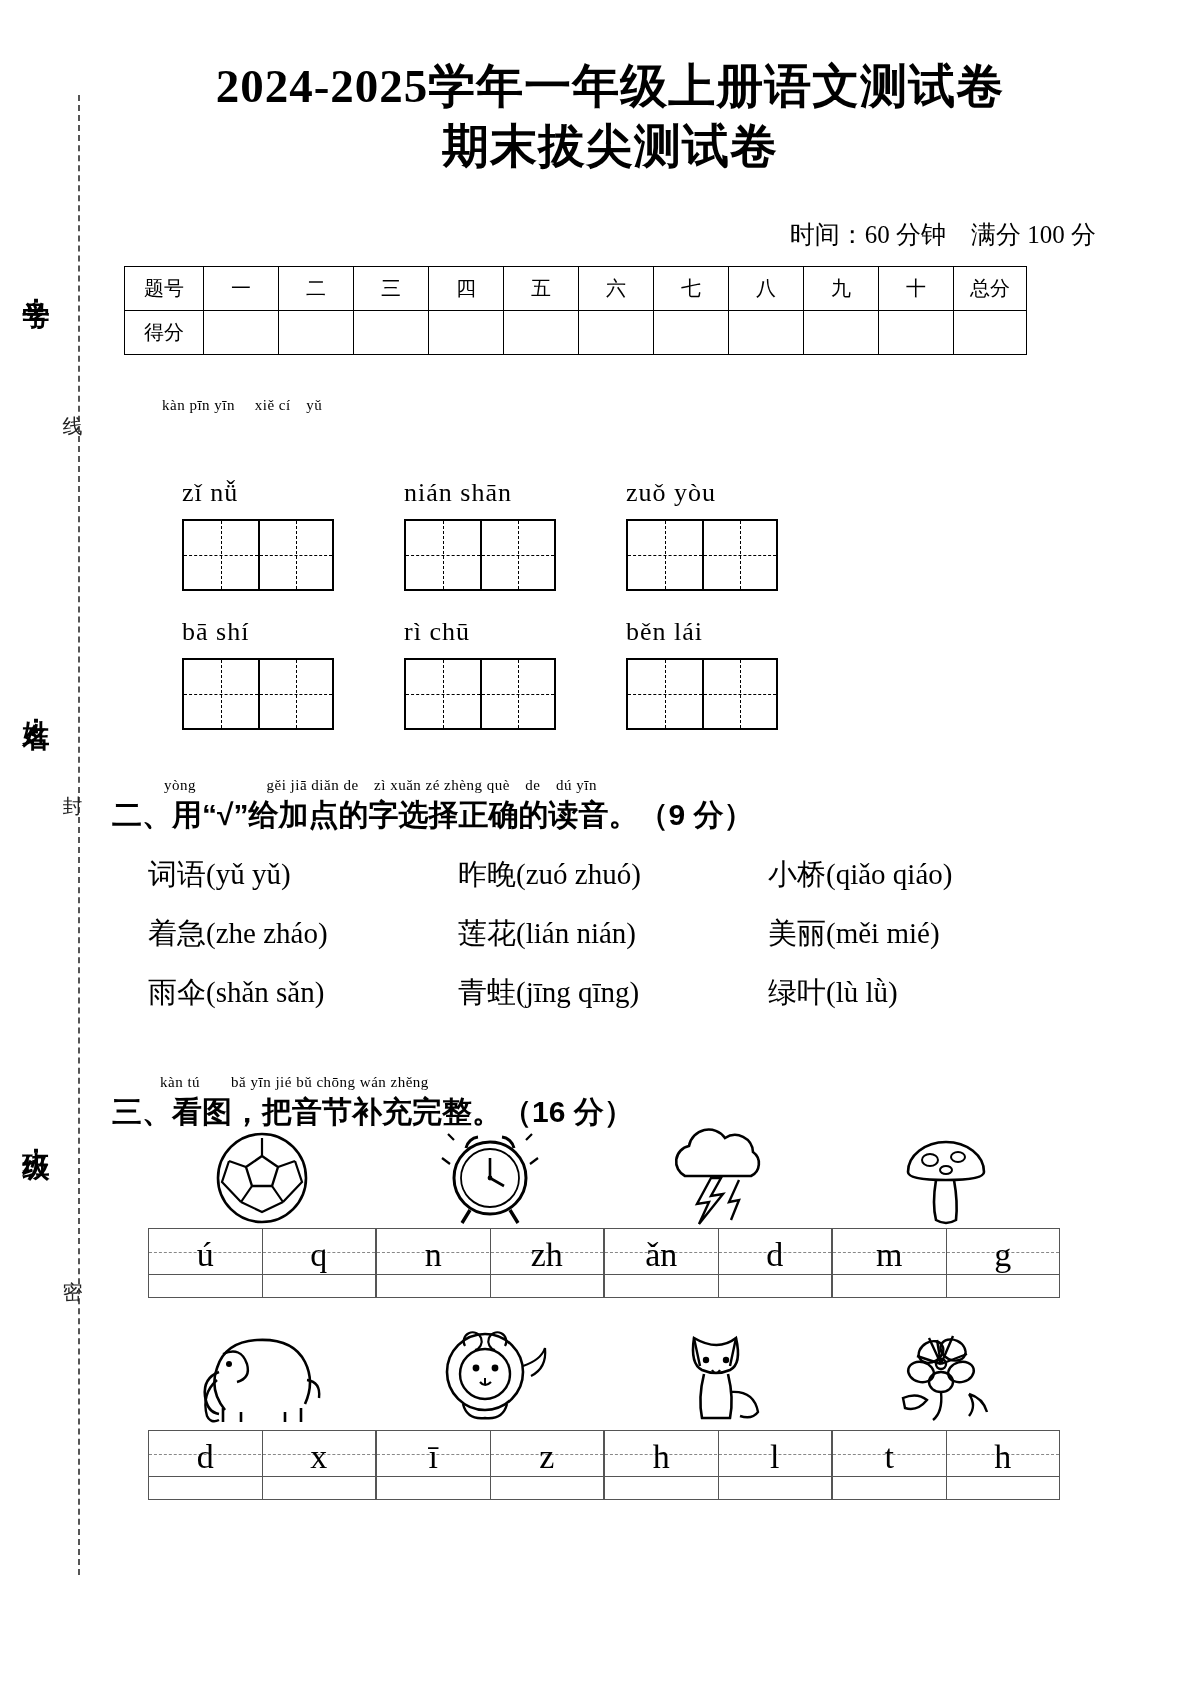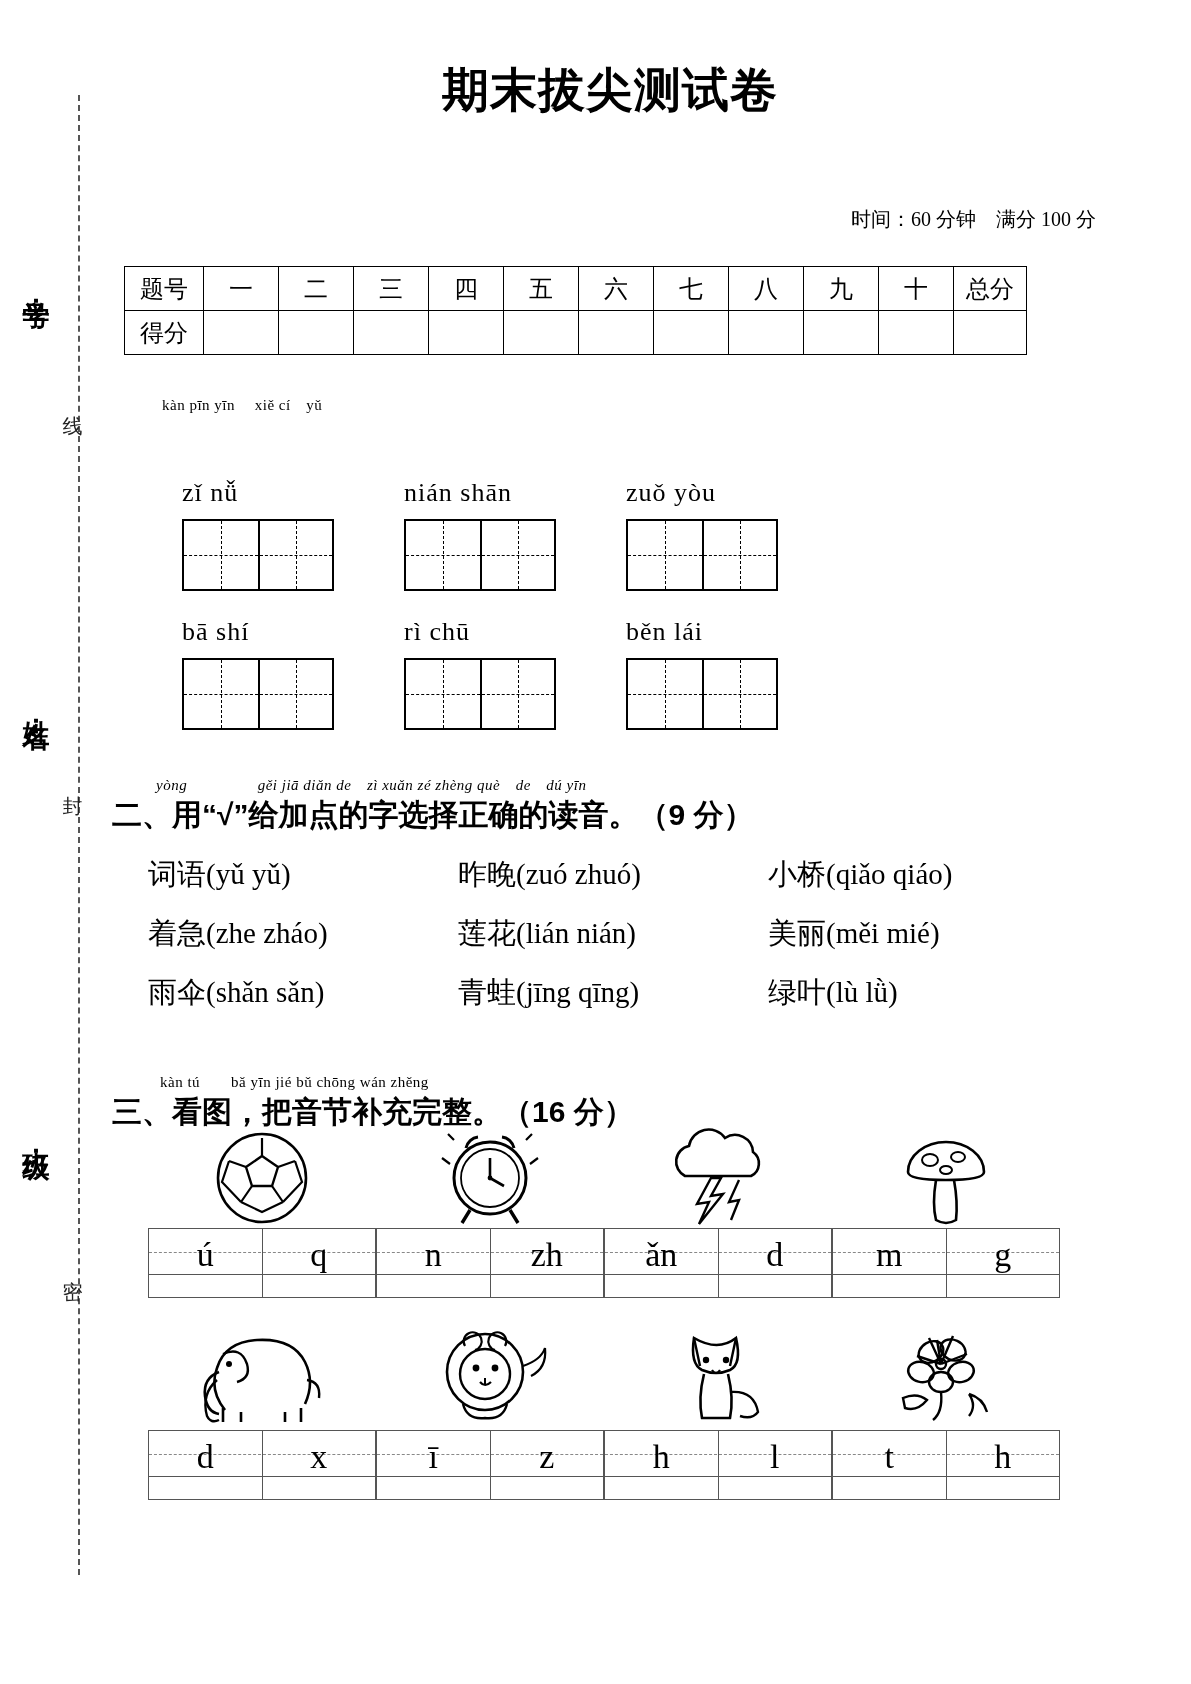--- a/index.html
+++ b/index.html
@@ -19,26 +19,26 @@
   .vlabel{font-size:27px;left:18px;}
   .vseal{font-size:20px;left:60px;color:#222;font-weight:normal;
      font-family:"Liberation Serif", serif;}
 
   
   .title-wrap{position:absolute;left:110px;top:58px;width:1000px;text-align:center;}
   .title1{font-family:"Liberation Serif", serif;font-weight:bold;font-size:47px;
     letter-spacing:1px;line-height:56px;white-space:nowrap;}
   .title2{font-family:"Liberation Serif", serif;font-weight:bold;font-size:47px;
     letter-spacing:1px;line-height:56px;margin-top:4px;}
-  .meta{position:absolute;right:95px;top:206px;font-size:20px;white-space:nowrap;}
+  .meta{position:absolute;right:95px;top:218px;font-size:25px;white-space:nowrap;}
 
   
   .score-table{position:absolute;left:124px;top:266px;border-collapse:collapse;}
   .score-table td{border:1.6px solid #000;height:43px;text-align:center;
-    font-size:24px;padding:0;margin-left:40px;}
+    font-size:20px;padding:0;margin-left:40px;}
   .sc-head{width:78px;}
   .sc-cell{width:74px;}
   .sc-total{width:72px;}
 
   
   .sec{position:absolute;left:112px;}
   .sec-head{position:relative;white-space:nowrap;}
   .pinyin-over{position:absolute;font-size:15px;font-family:"Liberation Serif",serif;
     letter-spacing:.5px;white-space:nowrap;top:-19px;text-align:right;}
   .sec-title{font-family:"Liberation Sans", sans-serif;font-weight:bold;
@@ -94,20 +94,21 @@
     <div class="dashline"></div>
     <div class="vtext vlabel" style="top:280px;">学号：</div>
     <div class="vtext vseal" style="top:400px;">线</div>
     <div class="vtext vlabel" style="top:700px;">姓名：</div>
     <div class="vtext vseal" style="top:780px;">封</div>
     <div class="vtext vlabel" style="top:1130px;">班级：</div>
     <div class="vtext vseal" style="top:1265px;">密</div>
   </div>
 
   <div class="title-wrap">
+    <div class="title1">2024-2025学年一年级上册语文测试卷</div>
     <div class="title2">期末拔尖测试卷</div>
   </div>
   <div class="meta">时间：60 分钟　满分 100 分</div>
 
   <table class="score-table">
     <tbody>
         <tr>
       <td class="sc-head">题号</td>
       <td class="sc-cell">一</td>
       <td class="sc-cell">二</td>
@@ -188,21 +189,21 @@
         <div class="tzg">
             <div class="cellbox"></div>
             <div class="cellbox"></div>
           </div>
       </div>
     </div>
   </div>
 
   <div class="sec" style="top:795px;">
     <div class="sec-head">
-      <span class="pinyin-over" style="left:44px;font-style:italic;">yòng 　　　　 gěi jiā diǎn de　zì xuǎn zé zhèng què　de　dú yīn</span>
+      <span class="pinyin-over" style="left:52px;">yòng 　　　　 gěi jiā diǎn de　zì xuǎn zé zhèng què　de　dú yīn</span>
       <span class="sec-title">二、用“√”给加点的字选择正确的读音。（9 分）</span>
     </div>
   </div>
 
   <div class="q2">
     <div class="q2row">
       <div class="q2cell c1">词语(yǔ yǔ)</div>
       <div class="q2cell c2">昨晚(zuó zhuó)</div>
       <div class="q2cell">小桥(qiǎo qiáo)</div>
     </div>

